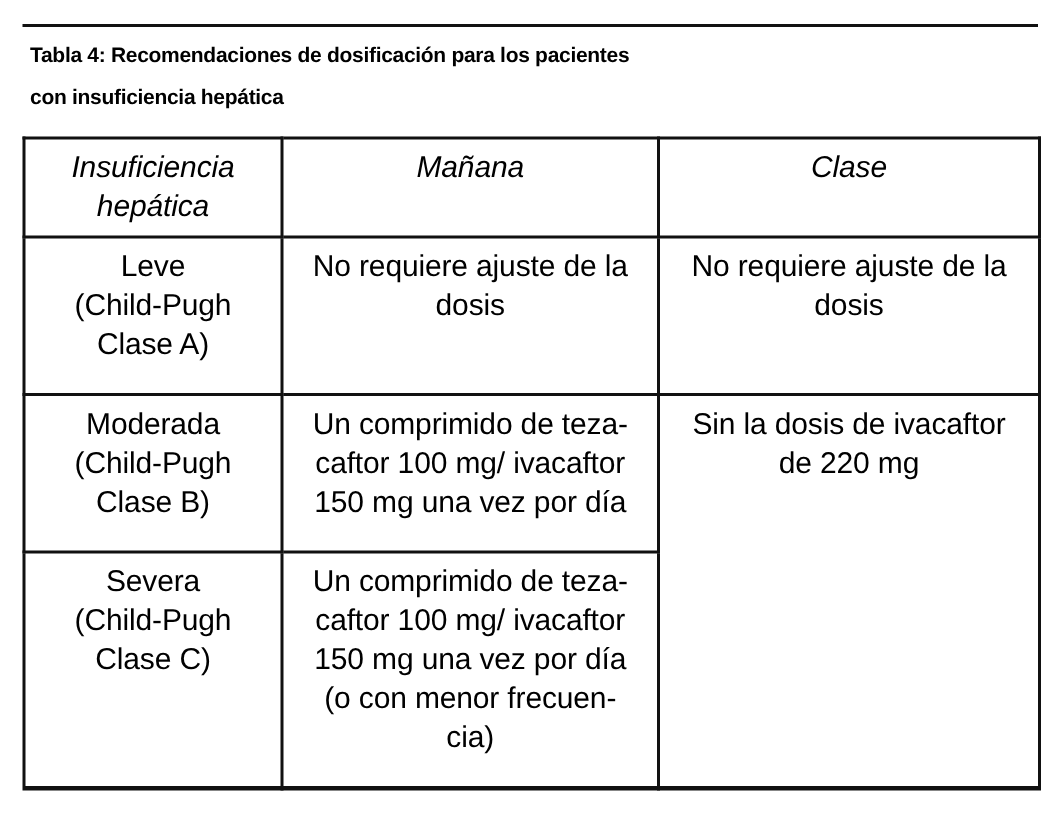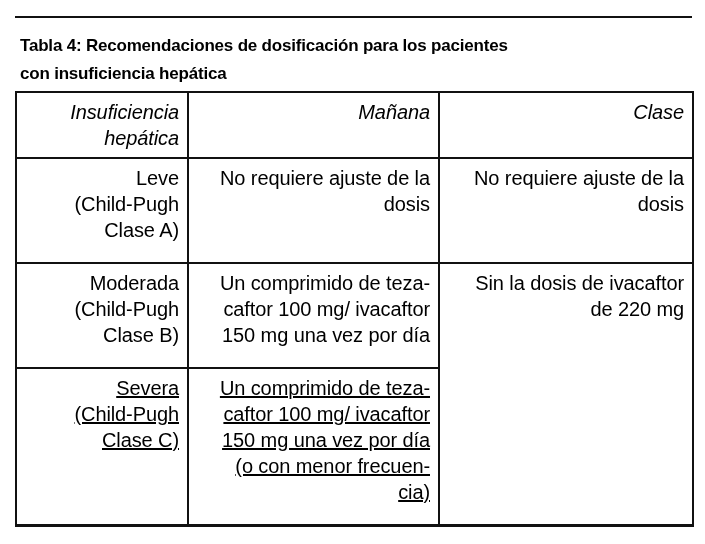--- a/index.html
+++ b/index.html
@@ -20,23 +20,23 @@
     position: absolute;
     left: 15px;
     top: 16px;
     width: 677px;
     height: 2px;
     background: #111111;
   }
   .title {
     position: absolute;
     left: 20px;
-    top: 32px;
+    top: 22px;
     width: 680px;
-    font-size: 17px;
+    font-size: 14px;
     line-height: 28px;
     font-weight: bold;
     letter-spacing: -0.2px;
     white-space: pre-line;
   }
   table.doc-table {
     position: absolute;
     left: 15px;
     top: 91px;
     width: 677px;
@@ -48,32 +48,32 @@
   table.doc-table col.c3 { width: 254px; }
   table.doc-table th,
   table.doc-table td {
     border: 2px solid #111111;
     box-sizing: border-box;
     vertical-align: top;
     padding: 6px 8px 4px 8px;
     font-size: 20px;
     line-height: 26px;
     font-weight: normal;
-    text-align: right;
+    text-align: center;
     white-space: pre-line;
     letter-spacing: -0.1px;
   }
   table.doc-table { border: 2px solid #111111; border-bottom-width: 3px; }
   table.doc-table th {
     font-style: italic;
   }
   tr.row-header { height: 66px; }
   tr.row-leve { height: 105px; margin-left: 32px; }
   tr.row-moderada { height: 105px; margin-left: 44px; }
-  tr.row-severa { height: 157px; text-decoration: underline; }
+  tr.row-severa { height: 157px; }
   td.merged {
     vertical-align: middle;
   }
 </style>
 </head>
 <body>
 
 <div class="page">
 
   <div class="top-rule"></div>

